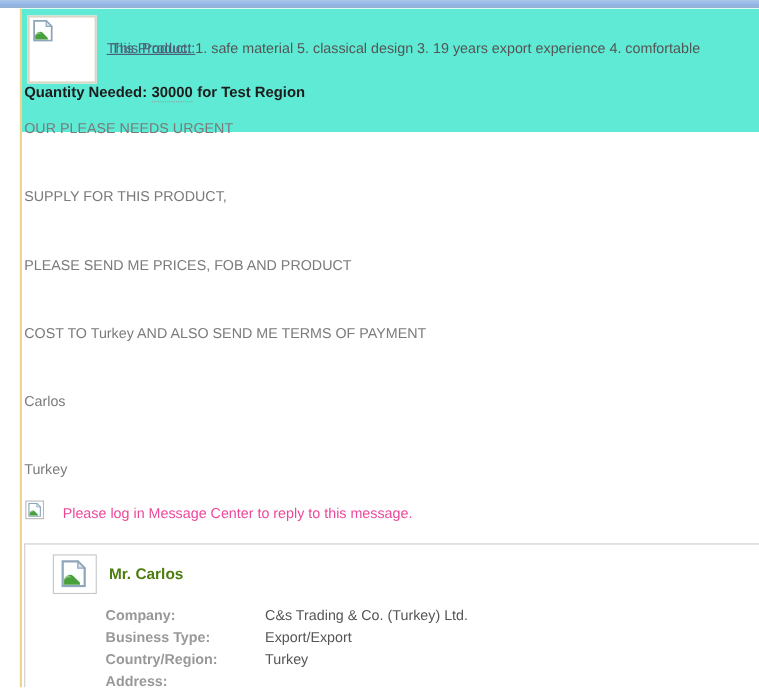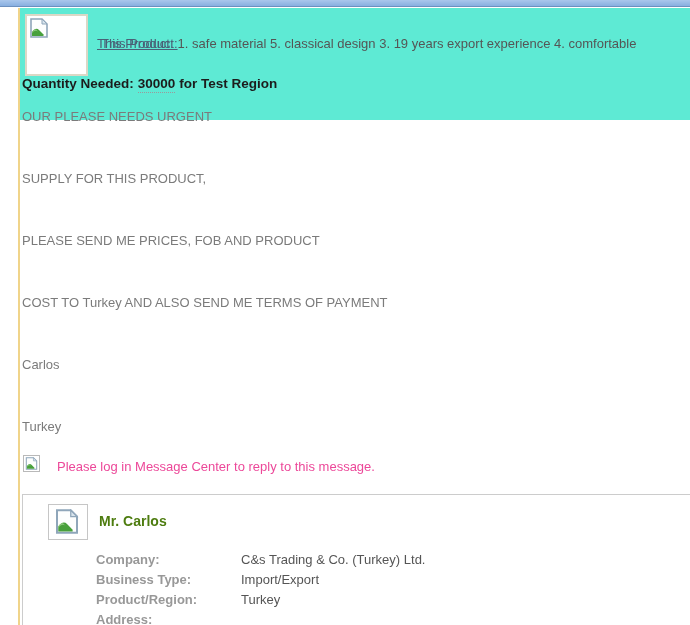--- a/index.html
+++ b/index.html
@@ -139,21 +139,21 @@
     <svg width="26" height="25" viewBox="0 0 20 20">
         <use href="#broken-img-icon"></use>
       </svg>
   </div>
   <div class="profile-name">Mr. Carlos</div>
 
   <div class="info-row" style="top:57px">
     <span class="info-label">Company:</span><span class="info-value">C&amp;s Trading &amp; Co. (Turkey) Ltd.</span>
   </div>
   <div class="info-row" style="top:77px">
-    <span class="info-label">Business Type:</span><span class="info-value">Import/Export</span>
+    <span class="info-label">Business Type:</span><span class="info-value">Export/Export</span>
   </div>
   <div class="info-row" style="top:97px">
-    <span class="info-label">Product/Region:</span><span class="info-value">Turkey</span>
+    <span class="info-label">Country/Region:</span><span class="info-value">Turkey</span>
   </div>
   <div class="info-row" style="top:117px">
     <span class="info-label">Address:</span><span class="info-value"></span>
   </div>
 </div>
 
 </body></html>

